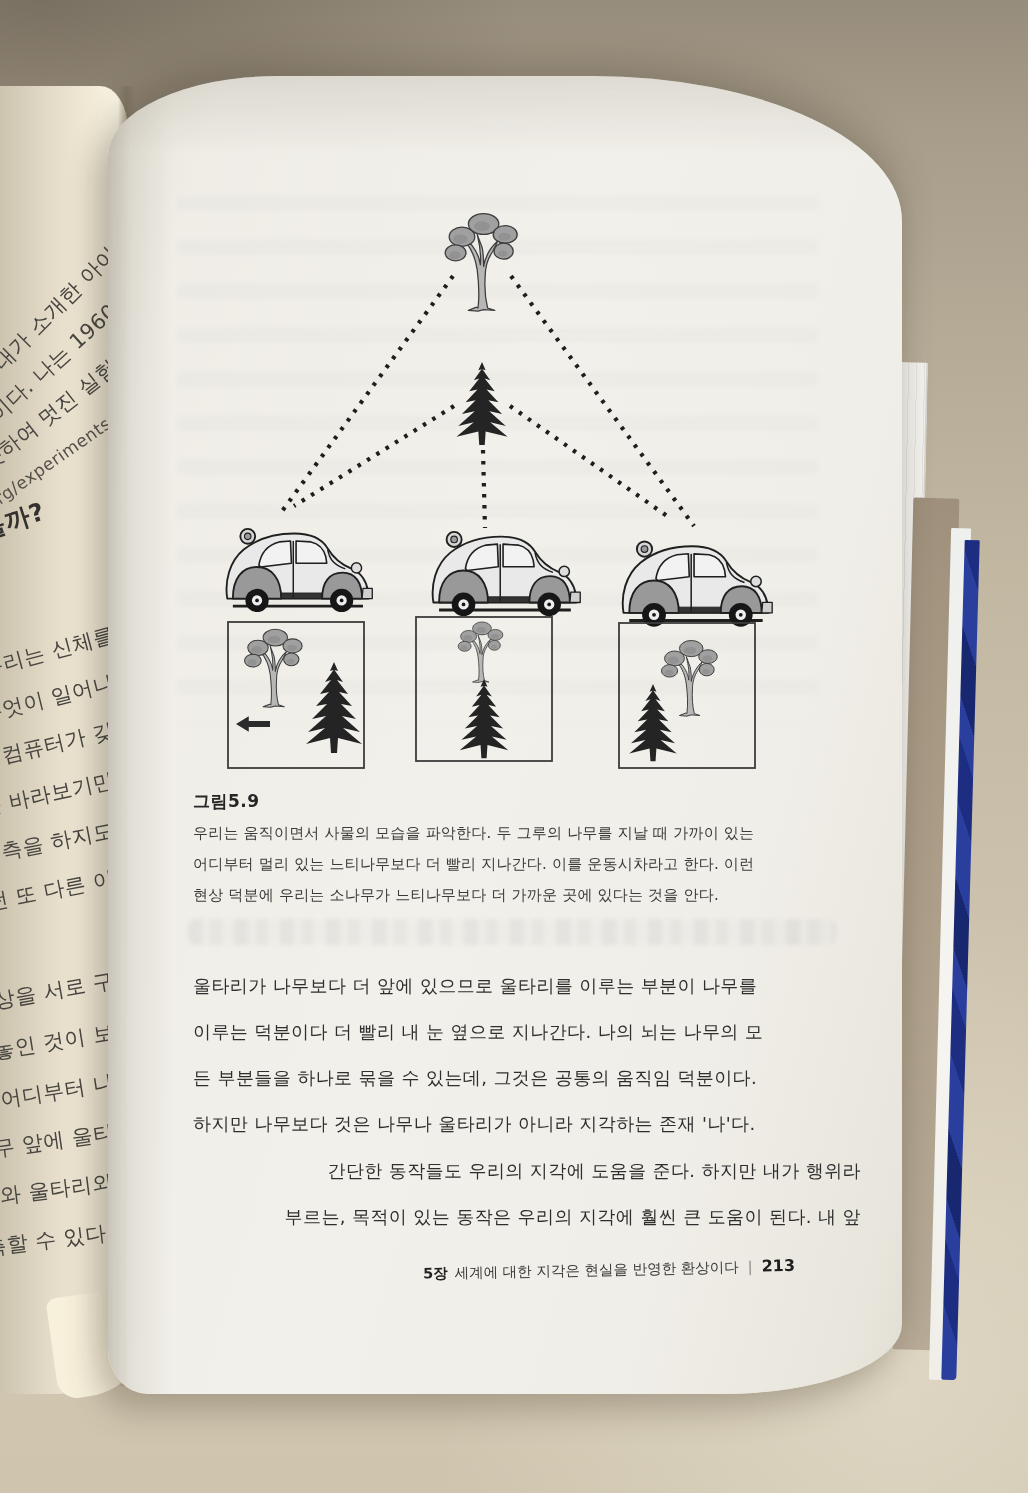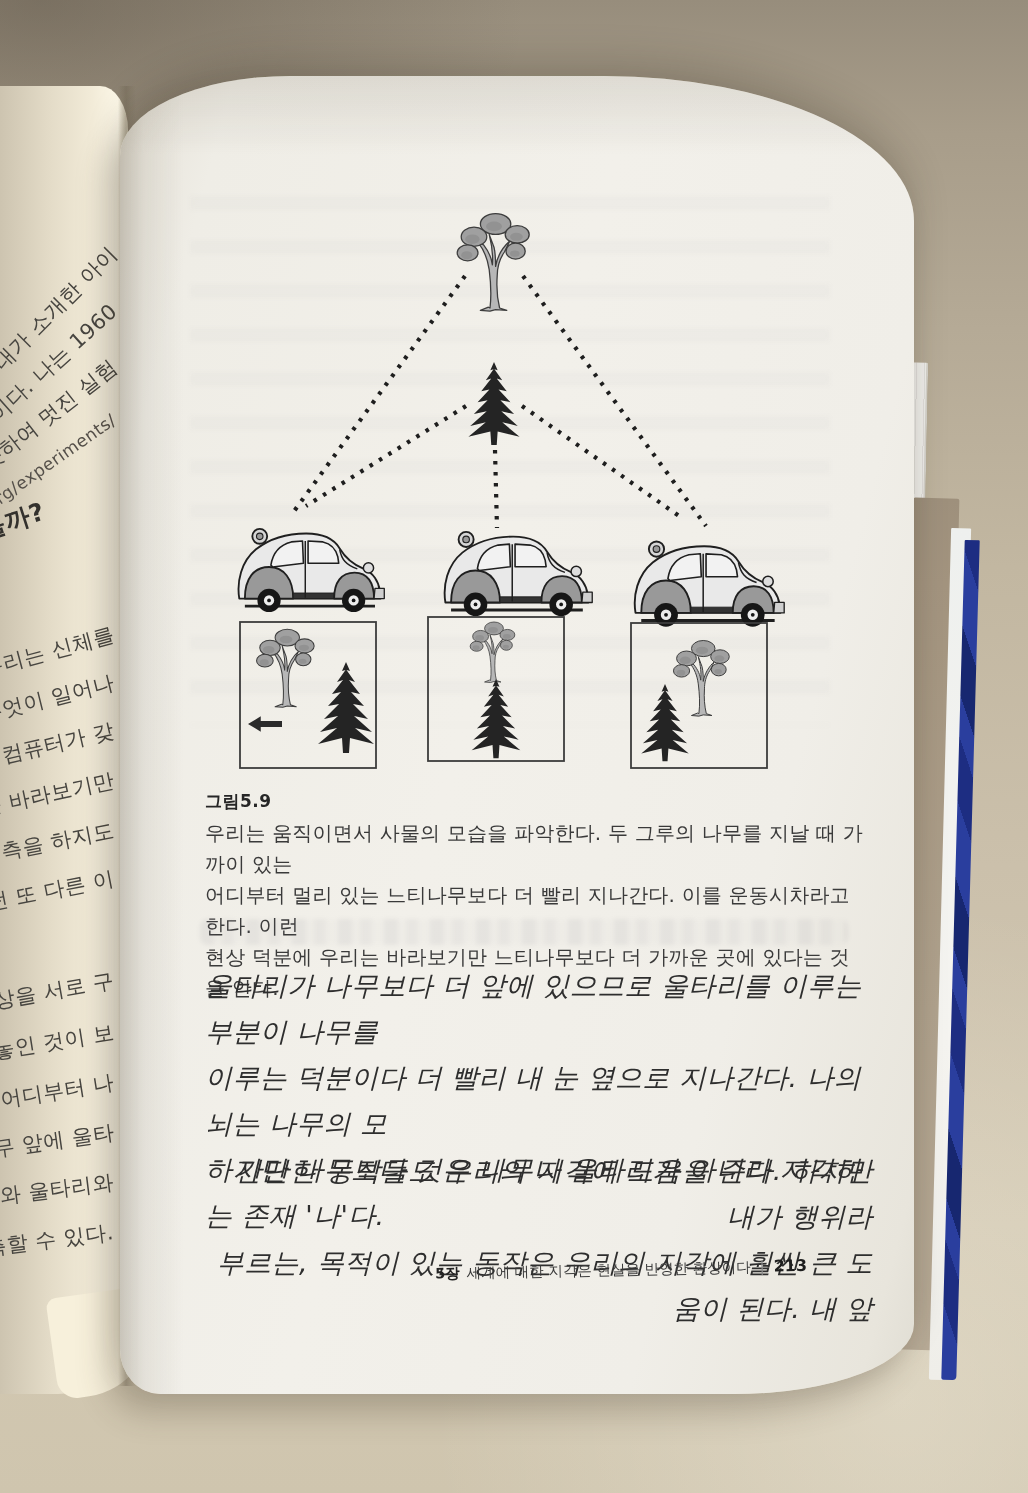--- a/index.html
+++ b/index.html
@@ -33,36 +33,36 @@
     border-radius:0 28px 70px 0 / 0 44px 100px 0;}
   .left-page-corner{left:52px;top:1292px;width:100px;height:102px;transform:rotate(-8deg);
     background:#f7f0db;border-radius:10px 10px 70px 20px;}
   .gutter{left:118px;top:86px;width:18px;height:1300px;
     background:linear-gradient(90deg,transparent,rgba(108,98,78,.38) 45%,rgba(108,98,78,.18) 70%,transparent);}
   .lp-frag{position:absolute;right:14px;white-space:nowrap;color:#474540;font-size:21px;
     letter-spacing:.5px;transform-origin:100% 50%;}
   .lp-frag.small{font-size:17px;color:#55504a;}
   .lp-frag.head{font-weight:bold;font-size:25px;color:#33312d;right:84px;}
   
-  .right-page{left:120px;top:76px;width:794px;height:1318px;
+  .right-page{left:108px;top:76px;width:794px;height:1318px;
     background:linear-gradient(105deg,#e5e1d7 0%,#efede6 10%,#f2f0ea 45%,#f0eee8 75%,#e8e5dc 95%,#e0ddd3 100%);
     border-radius:170px 310px 180px 40px / 80px 145px 70px 45px;
     box-shadow:0 -18px 35px rgba(40,33,24,.18), -14px 20px 30px rgba(70,60,45,.25);}
   .right-page::before{content:"";position:absolute;inset:0;border-radius:inherit;
     background:linear-gradient(90deg,rgba(110,100,80,.30),rgba(110,100,80,.10) 3%,transparent 8%),
                linear-gradient(180deg,rgba(120,110,92,.16),transparent 6%);}
   .ghost-fig{left:70px;top:90px;width:640px;height:560px;opacity:.55;filter:blur(2.5px);
     background:repeating-linear-gradient(180deg,transparent 0 30px,rgba(125,125,140,.07) 30px 44px);}
   .ghost-line{left:80px;top:843px;width:648px;height:26px;opacity:.5;filter:blur(2px);
     background:repeating-linear-gradient(90deg,rgba(120,118,132,.20) 0 14px,rgba(120,118,132,.05) 14px 22px,rgba(120,118,132,.16) 22px 34px,rgba(120,118,132,.04) 34px 46px);
     border-radius:8px;}
   .fig-svg{left:0;top:0;width:794px;height:730px;}
   .fig-label{left:85px;top:714px;font-size:17px;font-weight:bold;color:#262626;letter-spacing:.5px;}
-  .fig-caption{left:85px;top:742px;width:662px;font-size:20px;line-height:31px;color:#3a3a3a;letter-spacing:.2px;}
-  .body-par{left:85px;width:668px;font-size:27px;line-height:46px;color:#2e2e2e;letter-spacing:.4px;font-style:italic;}
+  .fig-caption{left:85px;top:742px;width:662px;font-size:15px;line-height:31px;color:#3a3a3a;letter-spacing:.2px;}
+  .body-par{left:85px;width:668px;font-size:18px;line-height:46px;color:#2e2e2e;letter-spacing:.4px;}
   .par1{top:887px;}
   .par2{top:1072px;text-align:right;}
   .indent{text-indent:26px;}
   .footer{left:85px;top:1186px;width:602px;display:flex;justify-content:flex-end;align-items:baseline;
     gap:7px;font-size:14.5px;color:#3a3a3a;transform:rotate(-1.2deg);white-space:nowrap;}
   .footer .b{font-weight:bold;color:#222;}
   .footer .num{font-weight:bold;font-size:16px;color:#1e1e1e;}
   .footer .sep{color:#8a8a8a;padding:0 2px;}
 </style>
 </head>
@@ -187,28 +187,29 @@
       <use href="#treeP" xlink:href="#treeP" x="349" y="603" width="54" height="80"></use>
 
       <use href="#treeD" xlink:href="#treeD" x="551" y="556" width="62" height="92"></use>
       <use href="#treeP" xlink:href="#treeP" x="519" y="608" width="52" height="78"></use>
     </svg>
 
     <div class="abs fig-label">그림5.9</div>
     <div class="abs fig-caption">
       <div>우리는 움직이면서 사물의 모습을 파악한다. 두 그루의 나무를 지날 때 가까이 있는</div>
       <div>어디부터 멀리 있는 느티나무보다 더 빨리 지나간다. 이를 운동시차라고 한다. 이런</div>
-      <div>현상 덕분에 우리는 바라보기만 느티나무보다 더 가까운 곳에 있다는 것을 안다.</div>
+      <div>현상 덕분에 우리는 소나무가 느티나무보다 더 가까운 곳에 있다는 것을 안다.</div>
     </div>
 
     <div class="abs ghost-line"></div>
 
     <div class="abs body-par par1">
       <div>울타리가 나무보다 더 앞에 있으므로 울타리를 이루는 부분이 나무를</div>
       <div>이루는 덕분이다 더 빨리 내 눈 옆으로 지나간다. 나의 뇌는 나무의 모</div>
+      <div>든 부분들을 하나로 묶을 수 있는데, 그것은 공통의 움직임 덕분이다.</div>
       <div>하지만 나무보다 것은 나무나 울타리가 아니라 지각하는 존재 '나'다.</div>
     </div>
     <div class="abs body-par par2">
       <div class="indent">간단한 동작들도 우리의 지각에 도움을 준다. 하지만 내가 행위라</div>
       <div>부르는, 목적이 있는 동작은 우리의 지각에 훨씬 큰 도움이 된다. 내 앞</div>
     </div>
 
     <div class="abs footer">
       <span class="b">5장</span>
       <span>세계에 대한 지각은 현실을 반영한 환상이다</span>

